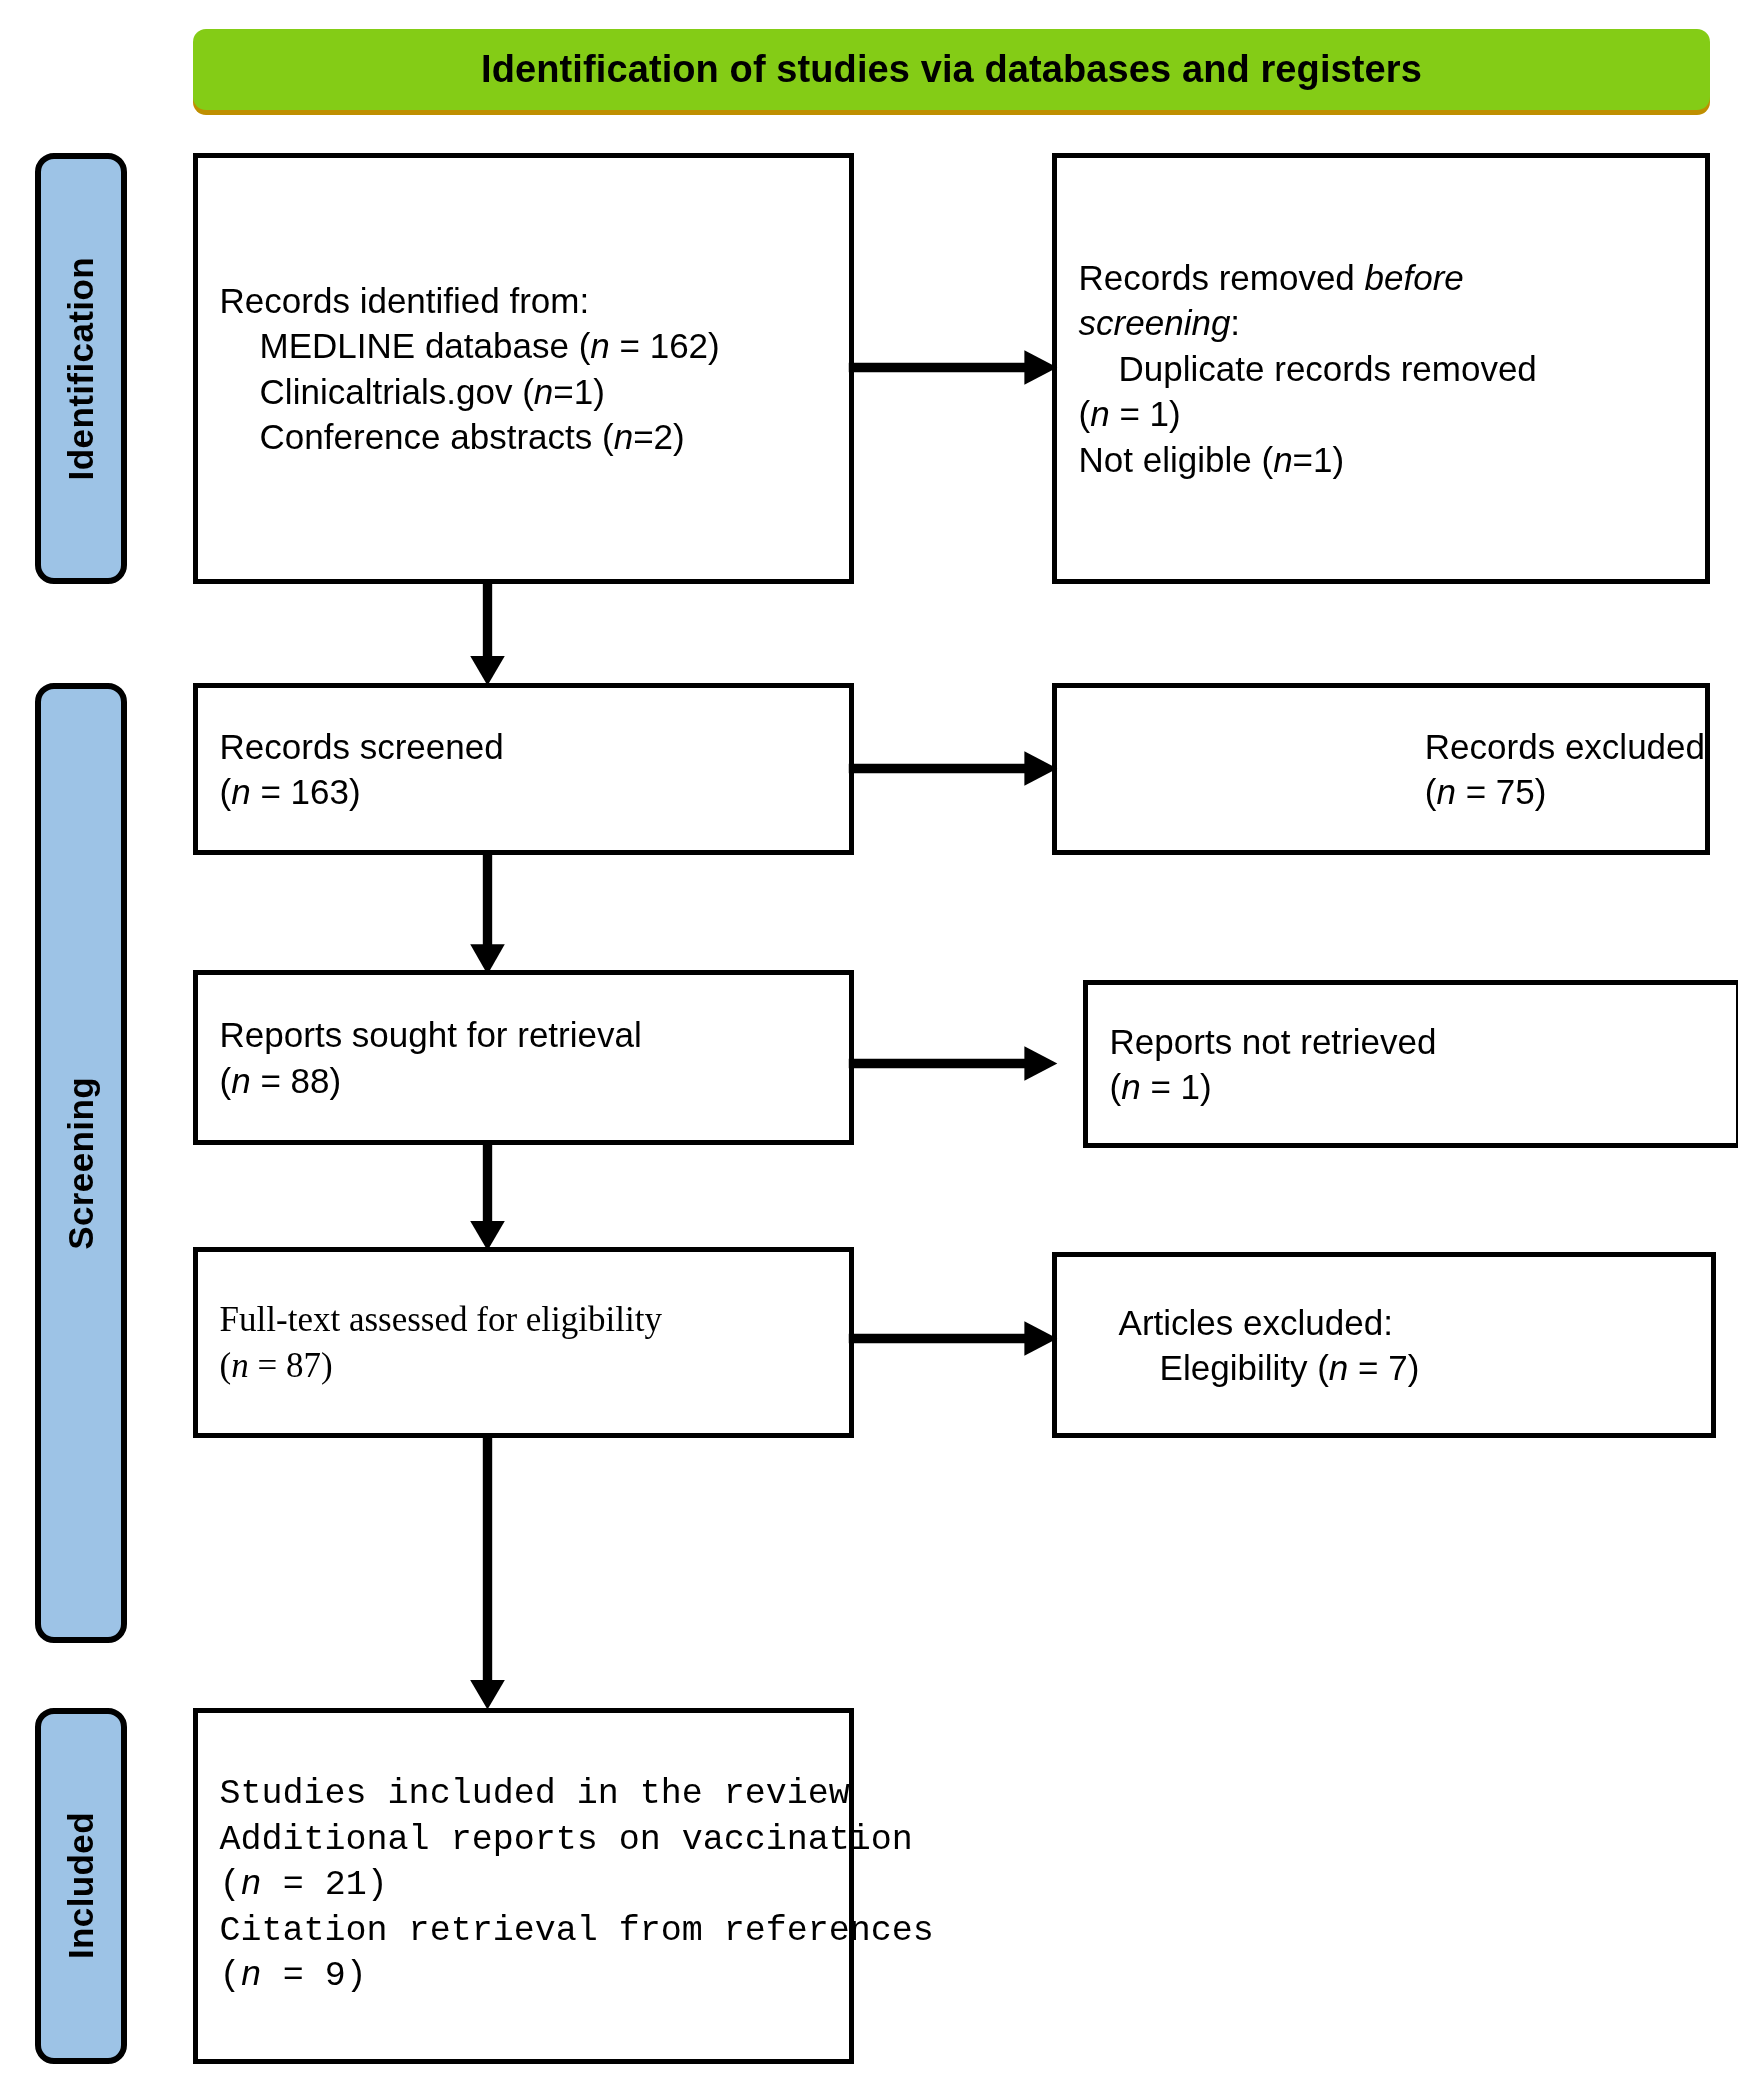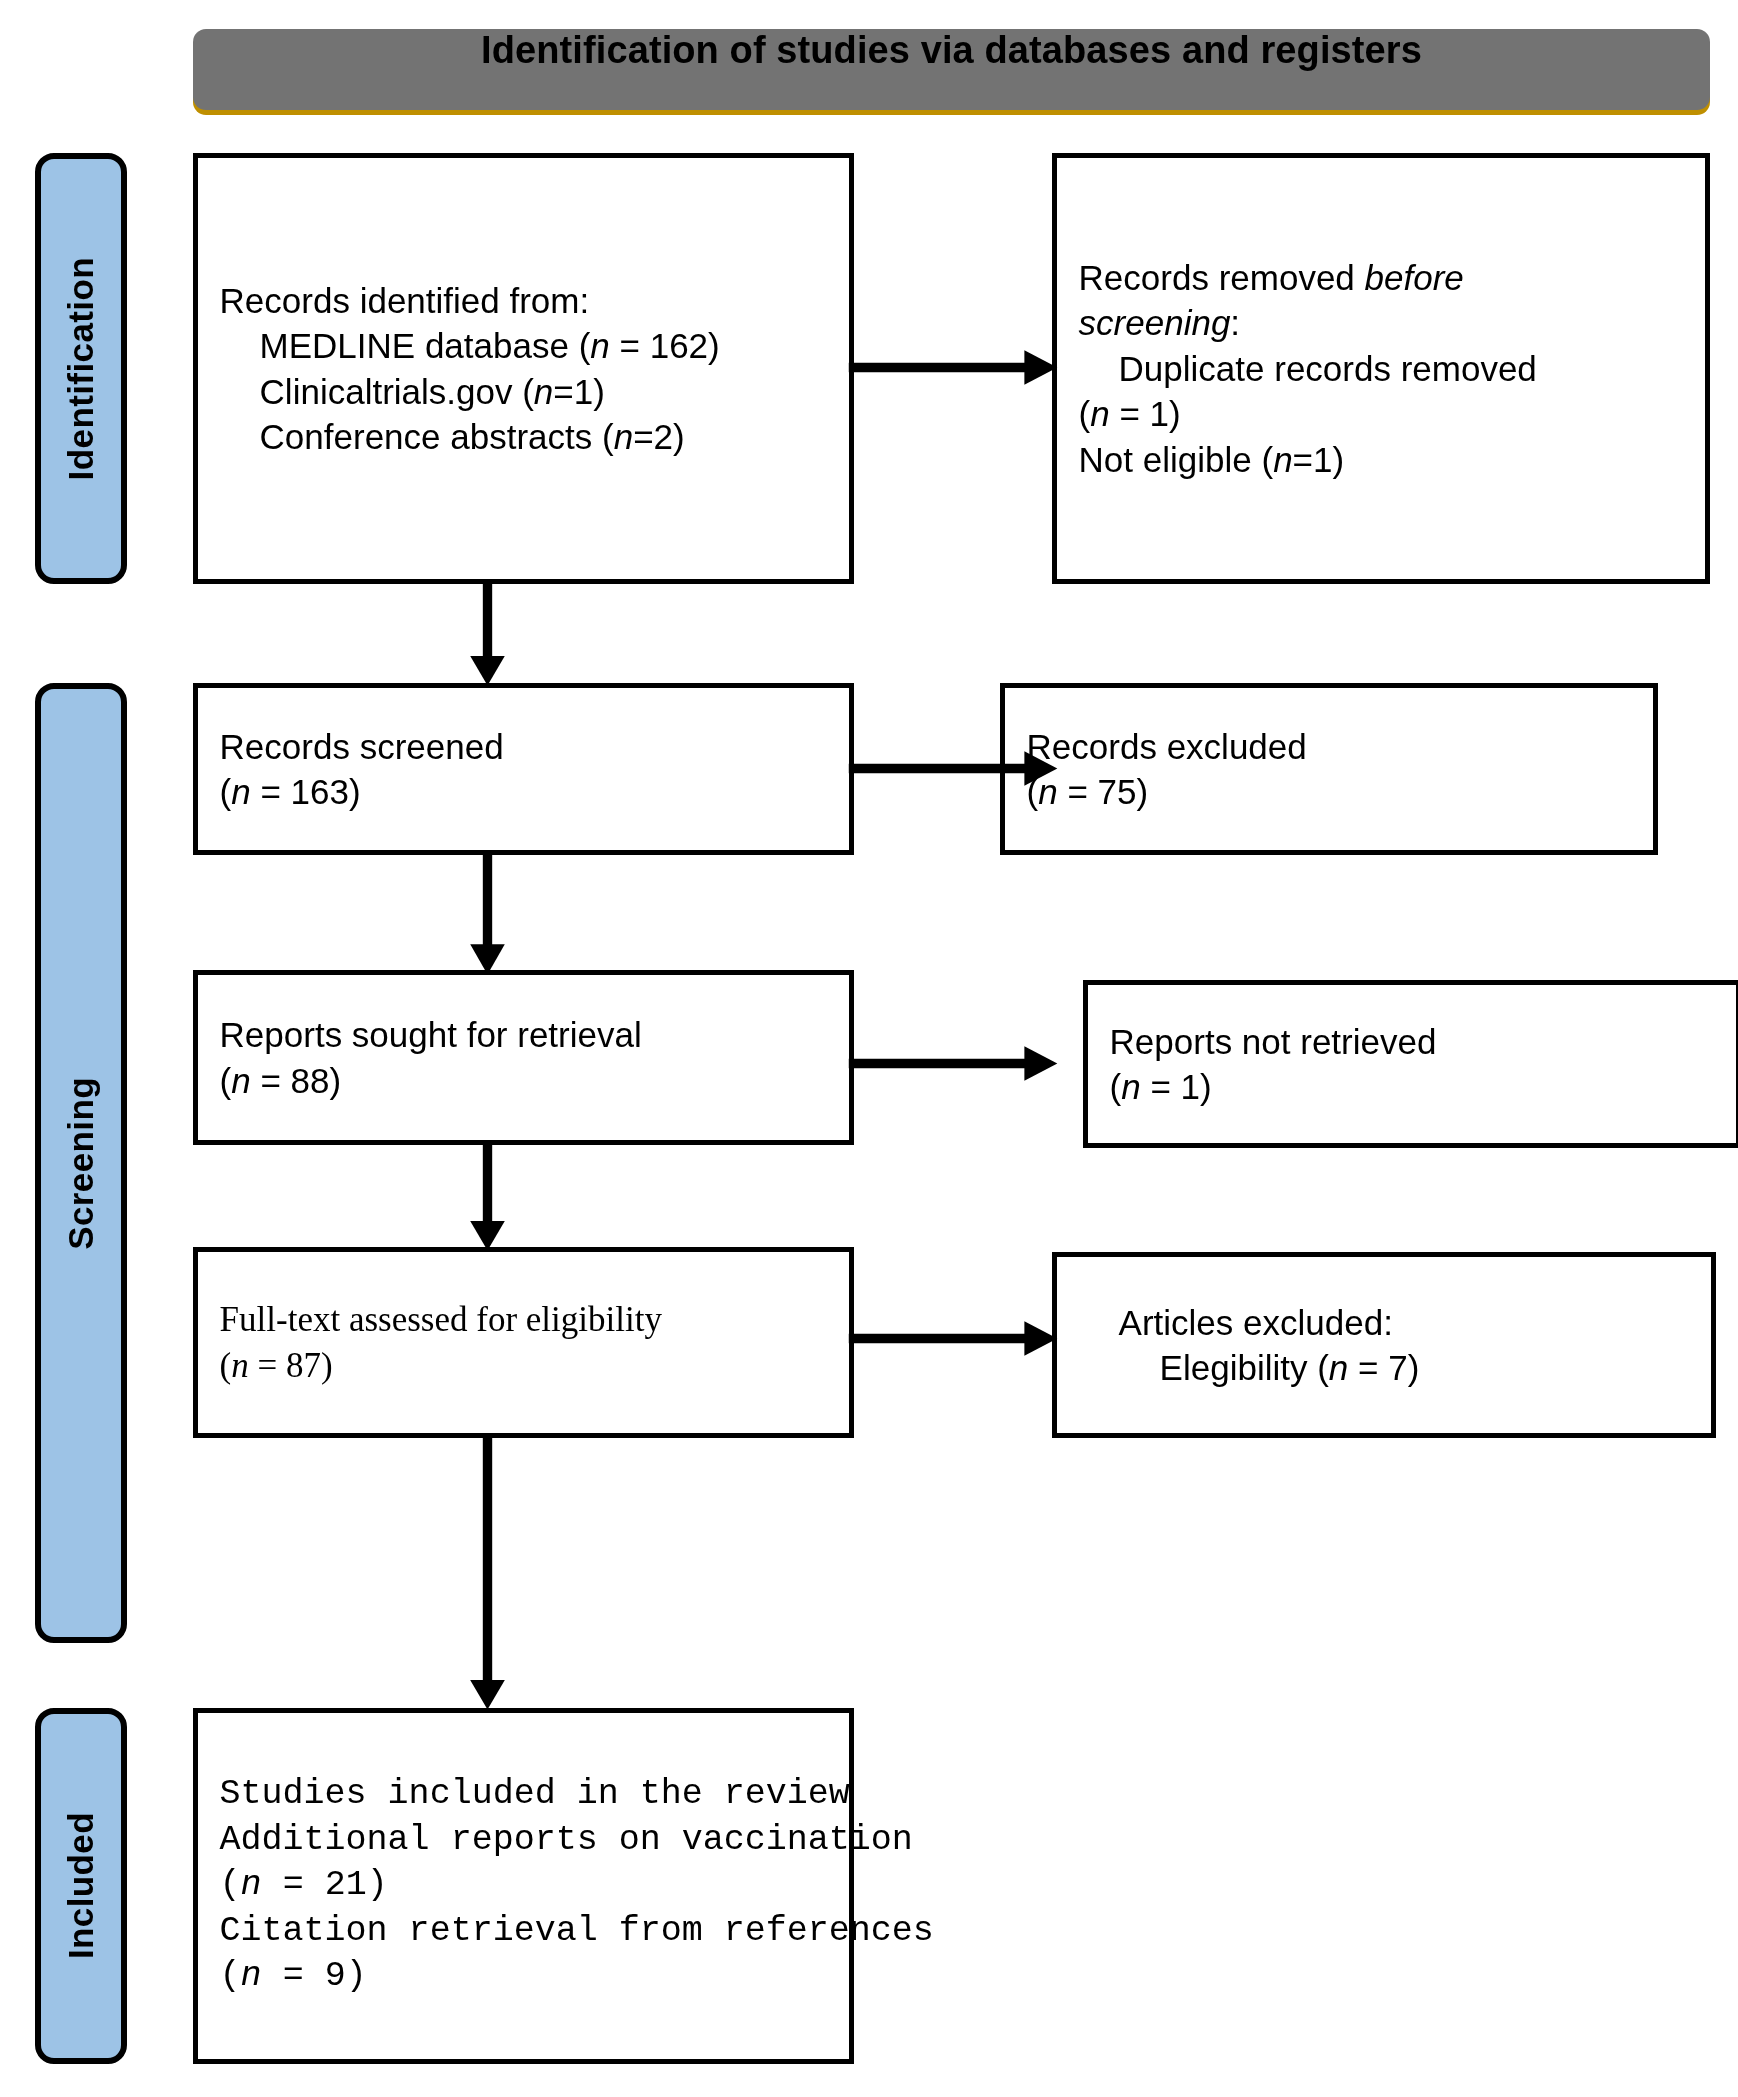--- a/index.html
+++ b/index.html
@@ -15,24 +15,25 @@
     overflow: hidden;
   }
 
   
   #header-banner {
     position: absolute;
     left: 193px;
     top: 29px;
     width: 1517px;
     height: 81px;
-    background: #737373;
+    background: #84cc16;
     border-radius: 13px;
     box-shadow: 0 5px 0 0 #bf8f00;
     display: flex;
+    align-items: center;
     justify-content: center;
     box-sizing: border-box;
   }
   #header-title {
     font-size: 38px;
     font-weight: bold;
     color: #000000;
     letter-spacing: 0.1px;
     white-space: nowrap;
   }
@@ -85,21 +86,21 @@
 
   
   #box-identified     { left: 193px;  top: 153px;  width: 661px;  height: 431px; }
   #box-screened       { left: 193px;  top: 683px;  width: 661px;  height: 172px; }
   #box-sought         { left: 193px;  top: 970px; width: 661px;  height: 175px; }
   #box-fulltext       { left: 193px;  top: 1247px; width: 661px;  height: 191px; font-family: Liberation Serif, serif; }
   #box-included       { left: 193px;  top: 1708px; width: 661px;  height: 356px; font-family: Liberation Mono, monospace; }
 
   
   #box-removed        { left: 1052px; top: 153px;  width: 658px;  height: 431px; }
-  #box-excluded       { left: 1000px; top: 683px;  width: 658px;  height: 172px; }
+  #box-excluded       { left: 1052px; top: 683px;  width: 658px;  height: 172px; align-items: flex-end; }
   #box-notretrieved   { left: 1052px; top: 980px; width: 658px;  height: 168px; margin-left: 31px; }
   #box-articlesexcl   { left: 1052px; top: 1252px; width: 664px;  height: 186px; }
 
   
   .connector { position: absolute; }
   .connector svg { display: block; }
 </style>
 </head>
 <body>
 

